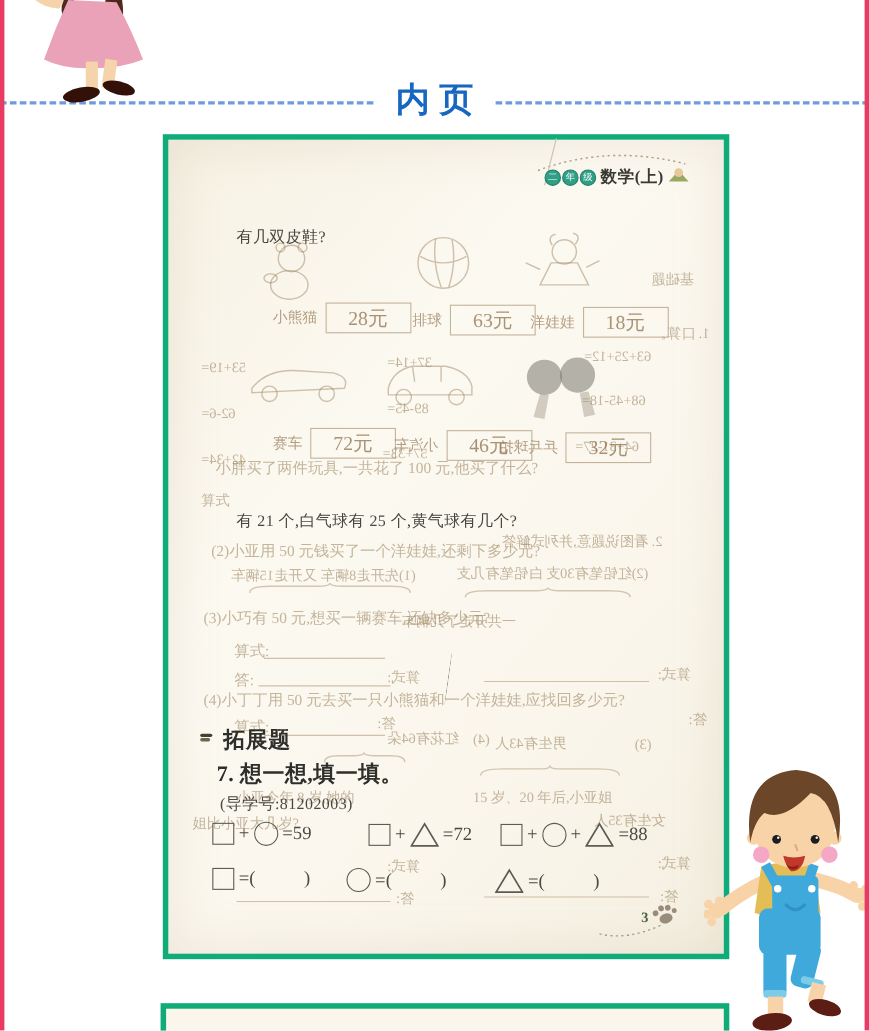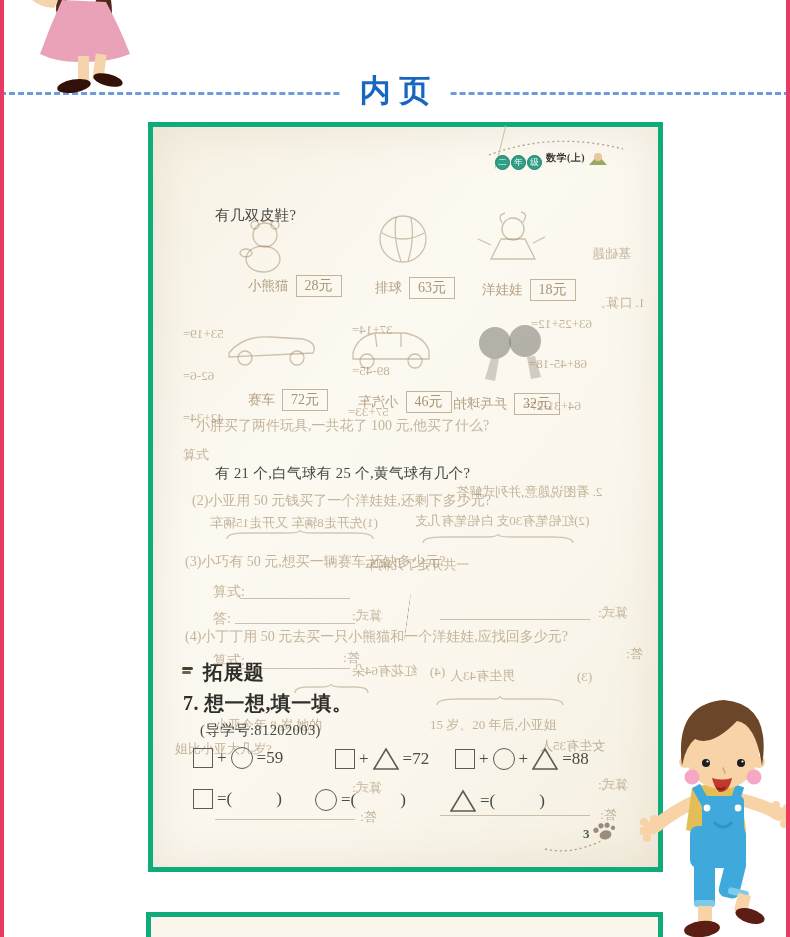--- a/index.html
+++ b/index.html
@@ -29,28 +29,28 @@
   .ink{position:absolute;color:#474740;font-size:14.5px;letter-spacing:.4px;white-space:nowrap;}
   .ink.bold{font-weight:bold;color:#2e2e2a;font-size:20px;}
 
   
   .ghost-line{position:absolute;color:rgba(150,124,86,.55);font-size:13px;white-space:nowrap;}
   .mirrored{transform:scaleX(-1);display:inline-block;}
   .grule{position:absolute;border-bottom:1px solid rgba(150,124,86,.45);height:1px;}
   .ghost-item{position:absolute;display:flex;align-items:center;gap:7px;}
   .gi-label{color:rgba(148,120,82,.7);font-size:13.5px;white-space:nowrap;}
   .gi-price{border:1.2px solid rgba(150,124,88,.55);color:rgba(140,112,75,.75);
-            font-size:14px;padding:1px 8px;white-space:nowrap;}
+            font-size:18px;padding:1px 20px;white-space:nowrap;}
 
   
   .badge{position:absolute;left:342px;top:24px;display:flex;align-items:flex-start;z-index:3;}
   .badge .gc{display:inline-block;width:13px;height:13px;line-height:13px;margin-right:1px;
       border-radius:50%;background:#2f9f86;border:1px solid #22806b;color:#fff;
       font-size:8.5px;text-align:center;font-family:"Liberation Sans",sans-serif;}
-  .badge .subj{font-weight:bold;font-size:10px;color:#3a3a33;margin-left:3px;letter-spacing:.5px;}
+  .badge .subj{font-weight:bold;font-size:15px;color:#3a3a33;margin-left:3px;letter-spacing:.5px;}
 
   
   .eqrow{position:absolute;display:flex;align-items:center;gap:4px;font-size:17px;color:#4a4a44;}
   .shp{display:inline-block;border:1.6px solid #5c5c55;box-sizing:border-box;background:transparent;}
   .sq{width:20px;height:20px;}
   .ci{width:22px;height:22px;border-radius:50%;}
   .blankgap{display:inline-block;width:36px;}
 
   .footer-num{position:absolute;font-weight:bold;font-size:13px;color:#4e6047;}
 
@@ -246,21 +246,21 @@
       </div>
 
     <div class="ink" style="left:62px;top:79px;">有几双皮鞋?</div>
     <div class="ink" style="left:62px;top:337px;">有 21 个,白气球有 25 个,黄气球有几个?</div>
 
     <div style="position:absolute;left:29px;top:540px;">
       <div style="width:11px;height:3px;background:#45412f;border-radius:2px;"></div>
       <div style="width:9px;height:3px;background:#6b6550;border-radius:2px;margin-top:1px;"></div>
     </div>
     <div class="ink bold" style="left:50px;top:532px;">拓展题</div>
-    <div class="ink bold" style="left:30px;top:563px;">7. 想一想,填一填。</div>
+    <div class="ink bold" style="left:44px;top:563px;">7. 想一想,填一填。</div>
     <div class="ink" style="left:47px;top:594px;">(导学号:81202003)</div>
 
     <div class="eqrow" style="left:40px;top:620px;">
       <span class="shp sq"></span>
       <span>+</span>
       <span class="shp ci"></span>
       <span>=59</span>
     </div>
     <div class="eqrow" style="left:182px;top:620px;">
       <span class="shp sq"></span>

